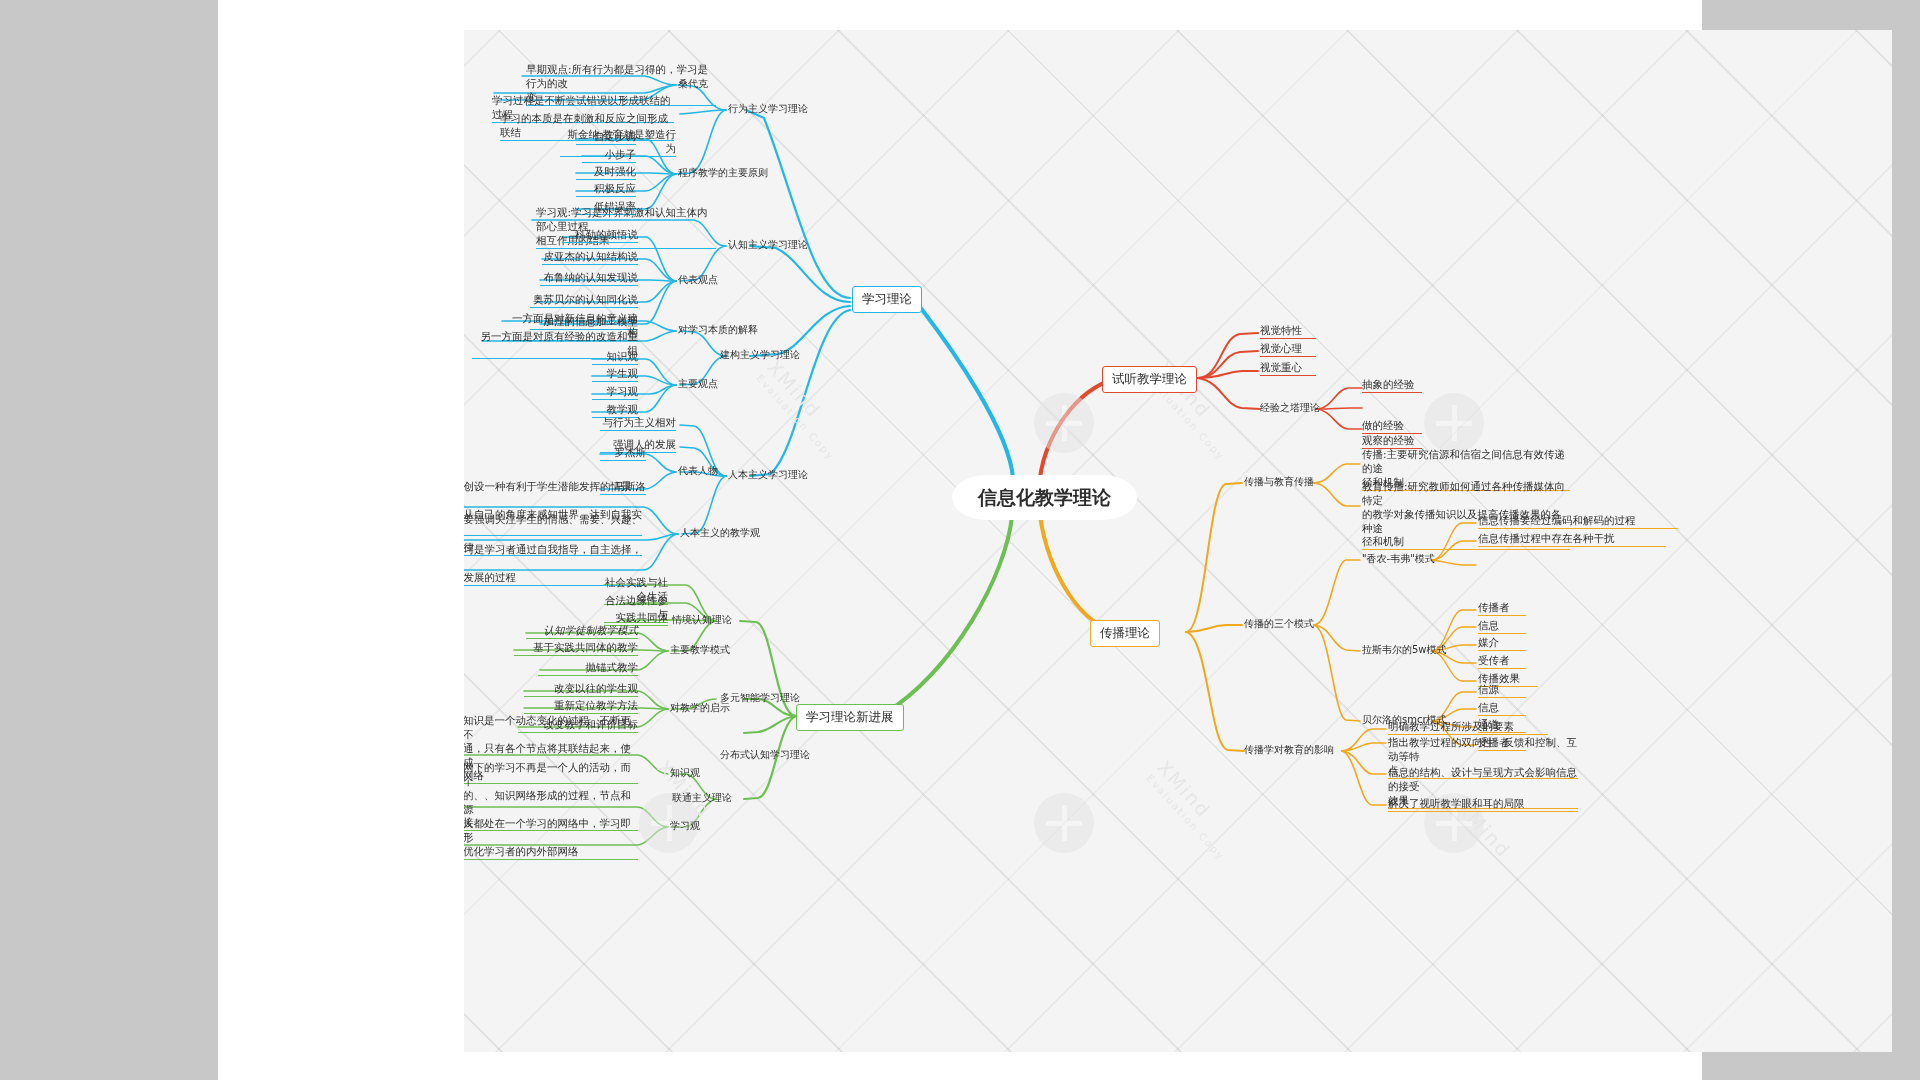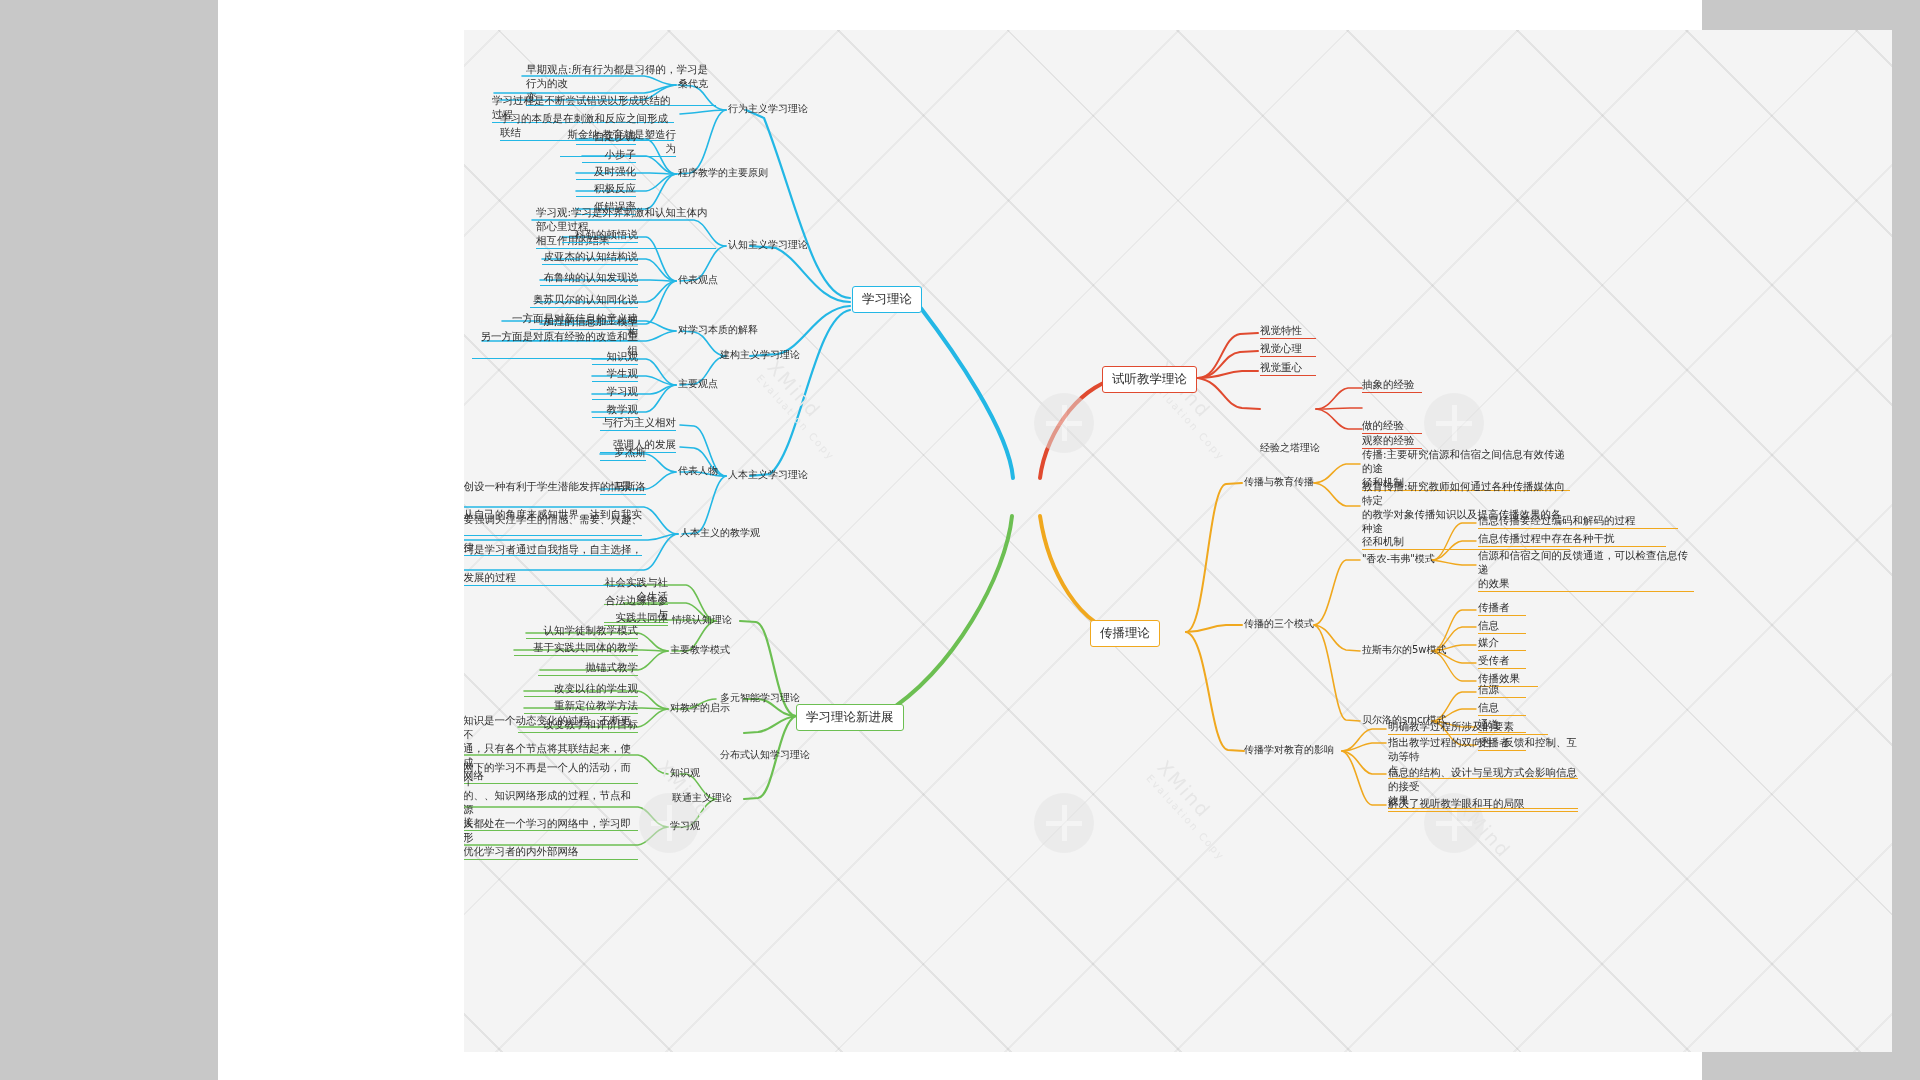--- a/index.html
+++ b/index.html
@@ -183,20 +183,21 @@
         </div>
       <div class="wmtext" style="left:296px;top:348px;">XMind</div>
       <div class="wmtext" style="left:276px;top:382px;font-size:10px;">Evaluation Copy</div>
       <div class="wmtext" style="left:686px;top:348px;">XMind</div>
       <div class="wmtext" style="left:666px;top:382px;font-size:10px;">Evaluation Copy</div>
       <div class="wmtext" style="left:186px;top:748px;">XMind</div>
       <div class="wmtext" style="left:686px;top:748px;">XMind</div>
       <div class="wmtext" style="left:666px;top:782px;font-size:10px;">Evaluation Copy</div>
       <div class="wmtext" style="left:986px;top:788px;">XMind</div>
 
+      <div class="node root" style="left:488px;top:445px;">信息化教学理论</div>
 
       <div class="node branch-label b-blue" style="left:388px;top:256px;">学习理论</div>
       <div class="node branch-label b-red" style="left:638px;top:336px;">试听教学理论</div>
       <div class="node branch-label b-orange" style="left:626px;top:590px;">传播理论</div>
       <div class="node branch-label b-green" style="left:332px;top:674px;">学习理论新进展</div>
 
       <div class="node mid" style="left:264px;top:72px;">行为主义学习理论</div>
       <div class="node mid" style="left:214px;top:47px;">桑代克</div>
       <div class="node leaf ta-l" style="left:62px;top:33px;width:190px;border-bottom:1.4px solid #23b7e5;">早期观点:所有行为都是习得的，学习是行为的改
 变</div>
@@ -241,38 +242,36 @@
       <div class="node leaf ta-l" style="left:-32px;top:450px;width:210px;border-bottom:1.4px solid #23b7e5;">教学是创设一种有利于学生潜能发挥的情景，让
 学习者从自己的角度来感知世界，达到自我实现</div>
       <div class="node leaf ta-l" style="left:-32px;top:483px;width:210px;border-bottom:1.4px solid #23b7e5;">教学中要强调关注学生的情感、需要、兴趣、动
 机等规律</div>
       <div class="node leaf ta-l" style="left:-32px;top:513px;width:210px;border-bottom:1.4px solid #23b7e5;">强调学习是学习者通过自我指导，自主选择，实
 现自我发展的过程</div>
 
       <div class="node leaf ta-l" style="left:796px;top:294px;width:56px;border-bottom:1.4px solid #e04a2f;">视觉特性</div>
       <div class="node leaf ta-l" style="left:796px;top:312px;width:56px;border-bottom:1.4px solid #e04a2f;">视觉心理</div>
       <div class="node leaf ta-l" style="left:796px;top:331px;width:56px;border-bottom:1.4px solid #e04a2f;">视觉重心</div>
-      <div class="node mid" style="left:796px;top:371px;margin-top:40px;">经验之塔理论</div>
+      <div class="node mid" style="left:796px;top:371px;">经验之塔理论</div>
       <div class="node leaf ta-l" style="left:898px;top:348px;width:60px;border-bottom:1.4px solid #e04a2f;">抽象的经验</div>
       <div class="node leaf ta-l" style="left:898px;top:368px;width:60px;border-bottom:1.4px solid #e04a2f;margin-top:36px;">观察的经验</div>
       <div class="node leaf ta-l" style="left:898px;top:389px;width:60px;border-bottom:1.4px solid #e04a2f;">做的经验</div>
 
       <div class="node mid" style="left:780px;top:445px;">传播与教育传播</div>
       <div class="node leaf ta-l" style="left:898px;top:418px;width:208px;border-bottom:1.4px solid #f0a81e;">传播:主要研究信源和信宿之间信息有效传递的途
 径和机制</div>
       <div class="node leaf ta-l" style="left:898px;top:450px;width:208px;border-bottom:1.4px solid #f0a81e;">教育传播:研究教师如何通过各种传播媒体向特定
 的教学对象传播知识以及提高传播效果的各种途
 径和机制</div>
 
       <div class="node mid" style="left:780px;top:587px;">传播的三个模式</div>
       <div class="node mid" style="left:898px;top:522px;">"香农-韦弗"模式</div>
       <div class="node leaf ta-l" style="left:1014px;top:484px;width:200px;border-bottom:1.4px solid #f0a81e;">信息传播要经过编码和解码的过程</div>
       <div class="node leaf ta-l" style="left:1014px;top:502px;width:188px;border-bottom:1.4px solid #f0a81e;">信息传播过程中存在各种干扰</div>
-      <div class="node leaf ta-l" style="left:1014px;top:519px;width:216px;border-bottom:1.4px solid #f0a81e;">信源和信宿之间的反馈通道，可以检查信息传递
-的效果</div>
 
       <div class="node mid" style="left:898px;top:613px;">拉斯韦尔的5w模式</div>
       <div class="node leaf ta-l" style="left:1014px;top:571px;width:48px;border-bottom:1.4px solid #f0a81e;">传播者</div>
       <div class="node leaf ta-l" style="left:1014px;top:589px;width:48px;border-bottom:1.4px solid #f0a81e;">信息</div>
       <div class="node leaf ta-l" style="left:1014px;top:606px;width:48px;border-bottom:1.4px solid #f0a81e;">媒介</div>
       <div class="node leaf ta-l" style="left:1014px;top:624px;width:48px;border-bottom:1.4px solid #f0a81e;">受传者</div>
       <div class="node leaf ta-l" style="left:1014px;top:642px;width:60px;border-bottom:1.4px solid #f0a81e;">传播效果</div>
 
       <div class="node mid" style="left:898px;top:683px;">贝尔洛的smcr模式</div>
       <div class="node leaf ta-l" style="left:1014px;top:653px;width:48px;border-bottom:1.4px solid #f0a81e;">信源</div>
@@ -286,21 +285,21 @@
 点</div>
       <div class="node leaf ta-l" style="left:924px;top:736px;width:190px;border-bottom:1.4px solid #f0a81e;">信息的结构、设计与呈现方式会影响信息的接受
 效果</div>
       <div class="node leaf ta-l" style="left:924px;top:767px;width:190px;border-bottom:1.4px solid #f0a81e;">解决了视听教学眼和耳的局限</div>
 
       <div class="node mid" style="left:208px;top:583px;">情境认知理论</div>
       <div class="node leaf ta-r" style="left:140px;top:546px;width:64px;border-bottom:1.4px solid #6cbf52;">社会实践与社会生活</div>
       <div class="node leaf ta-r" style="left:140px;top:564px;width:64px;border-bottom:1.4px solid #6cbf52;">合法边缘性参与</div>
       <div class="node leaf ta-r" style="left:140px;top:581px;width:64px;border-bottom:1.4px solid #6cbf52;">实践共同体</div>
       <div class="node mid" style="left:206px;top:613px;">主要教学模式</div>
-      <div class="node leaf ta-r" style="left:62px;top:594px;width:112px;border-bottom:1.4px solid #6cbf52;">认知学徒制教学模式</div>
+      <div class="node leaf ta-r" style="left:62px;top:594px;width:112px;border-bottom:1.4px solid #6cbf52;font-style:italic;">认知学徒制教学模式</div>
       <div class="node leaf ta-r" style="left:50px;top:611px;width:124px;border-bottom:1.4px solid #6cbf52;">基于实践共同体的教学</div>
       <div class="node leaf ta-r" style="left:74px;top:631px;width:100px;border-bottom:1.4px solid #6cbf52;">抛锚式教学</div>
 
       <div class="node mid" style="left:256px;top:661px;">多元智能学习理论</div>
       <div class="node mid" style="left:206px;top:671px;">对教学的启示</div>
       <div class="node leaf ta-r" style="left:60px;top:652px;width:114px;border-bottom:1.4px solid #6cbf52;">改变以往的学生观</div>
       <div class="node leaf ta-r" style="left:60px;top:669px;width:114px;border-bottom:1.4px solid #6cbf52;">重新定位教学方法</div>
       <div class="node leaf ta-r" style="left:54px;top:688px;width:120px;border-bottom:1.4px solid #6cbf52;">改变教学和评价目标</div>
 
       <div class="node mid" style="left:256px;top:695px;margin-top:23px;">分布式认知学习理论</div>

